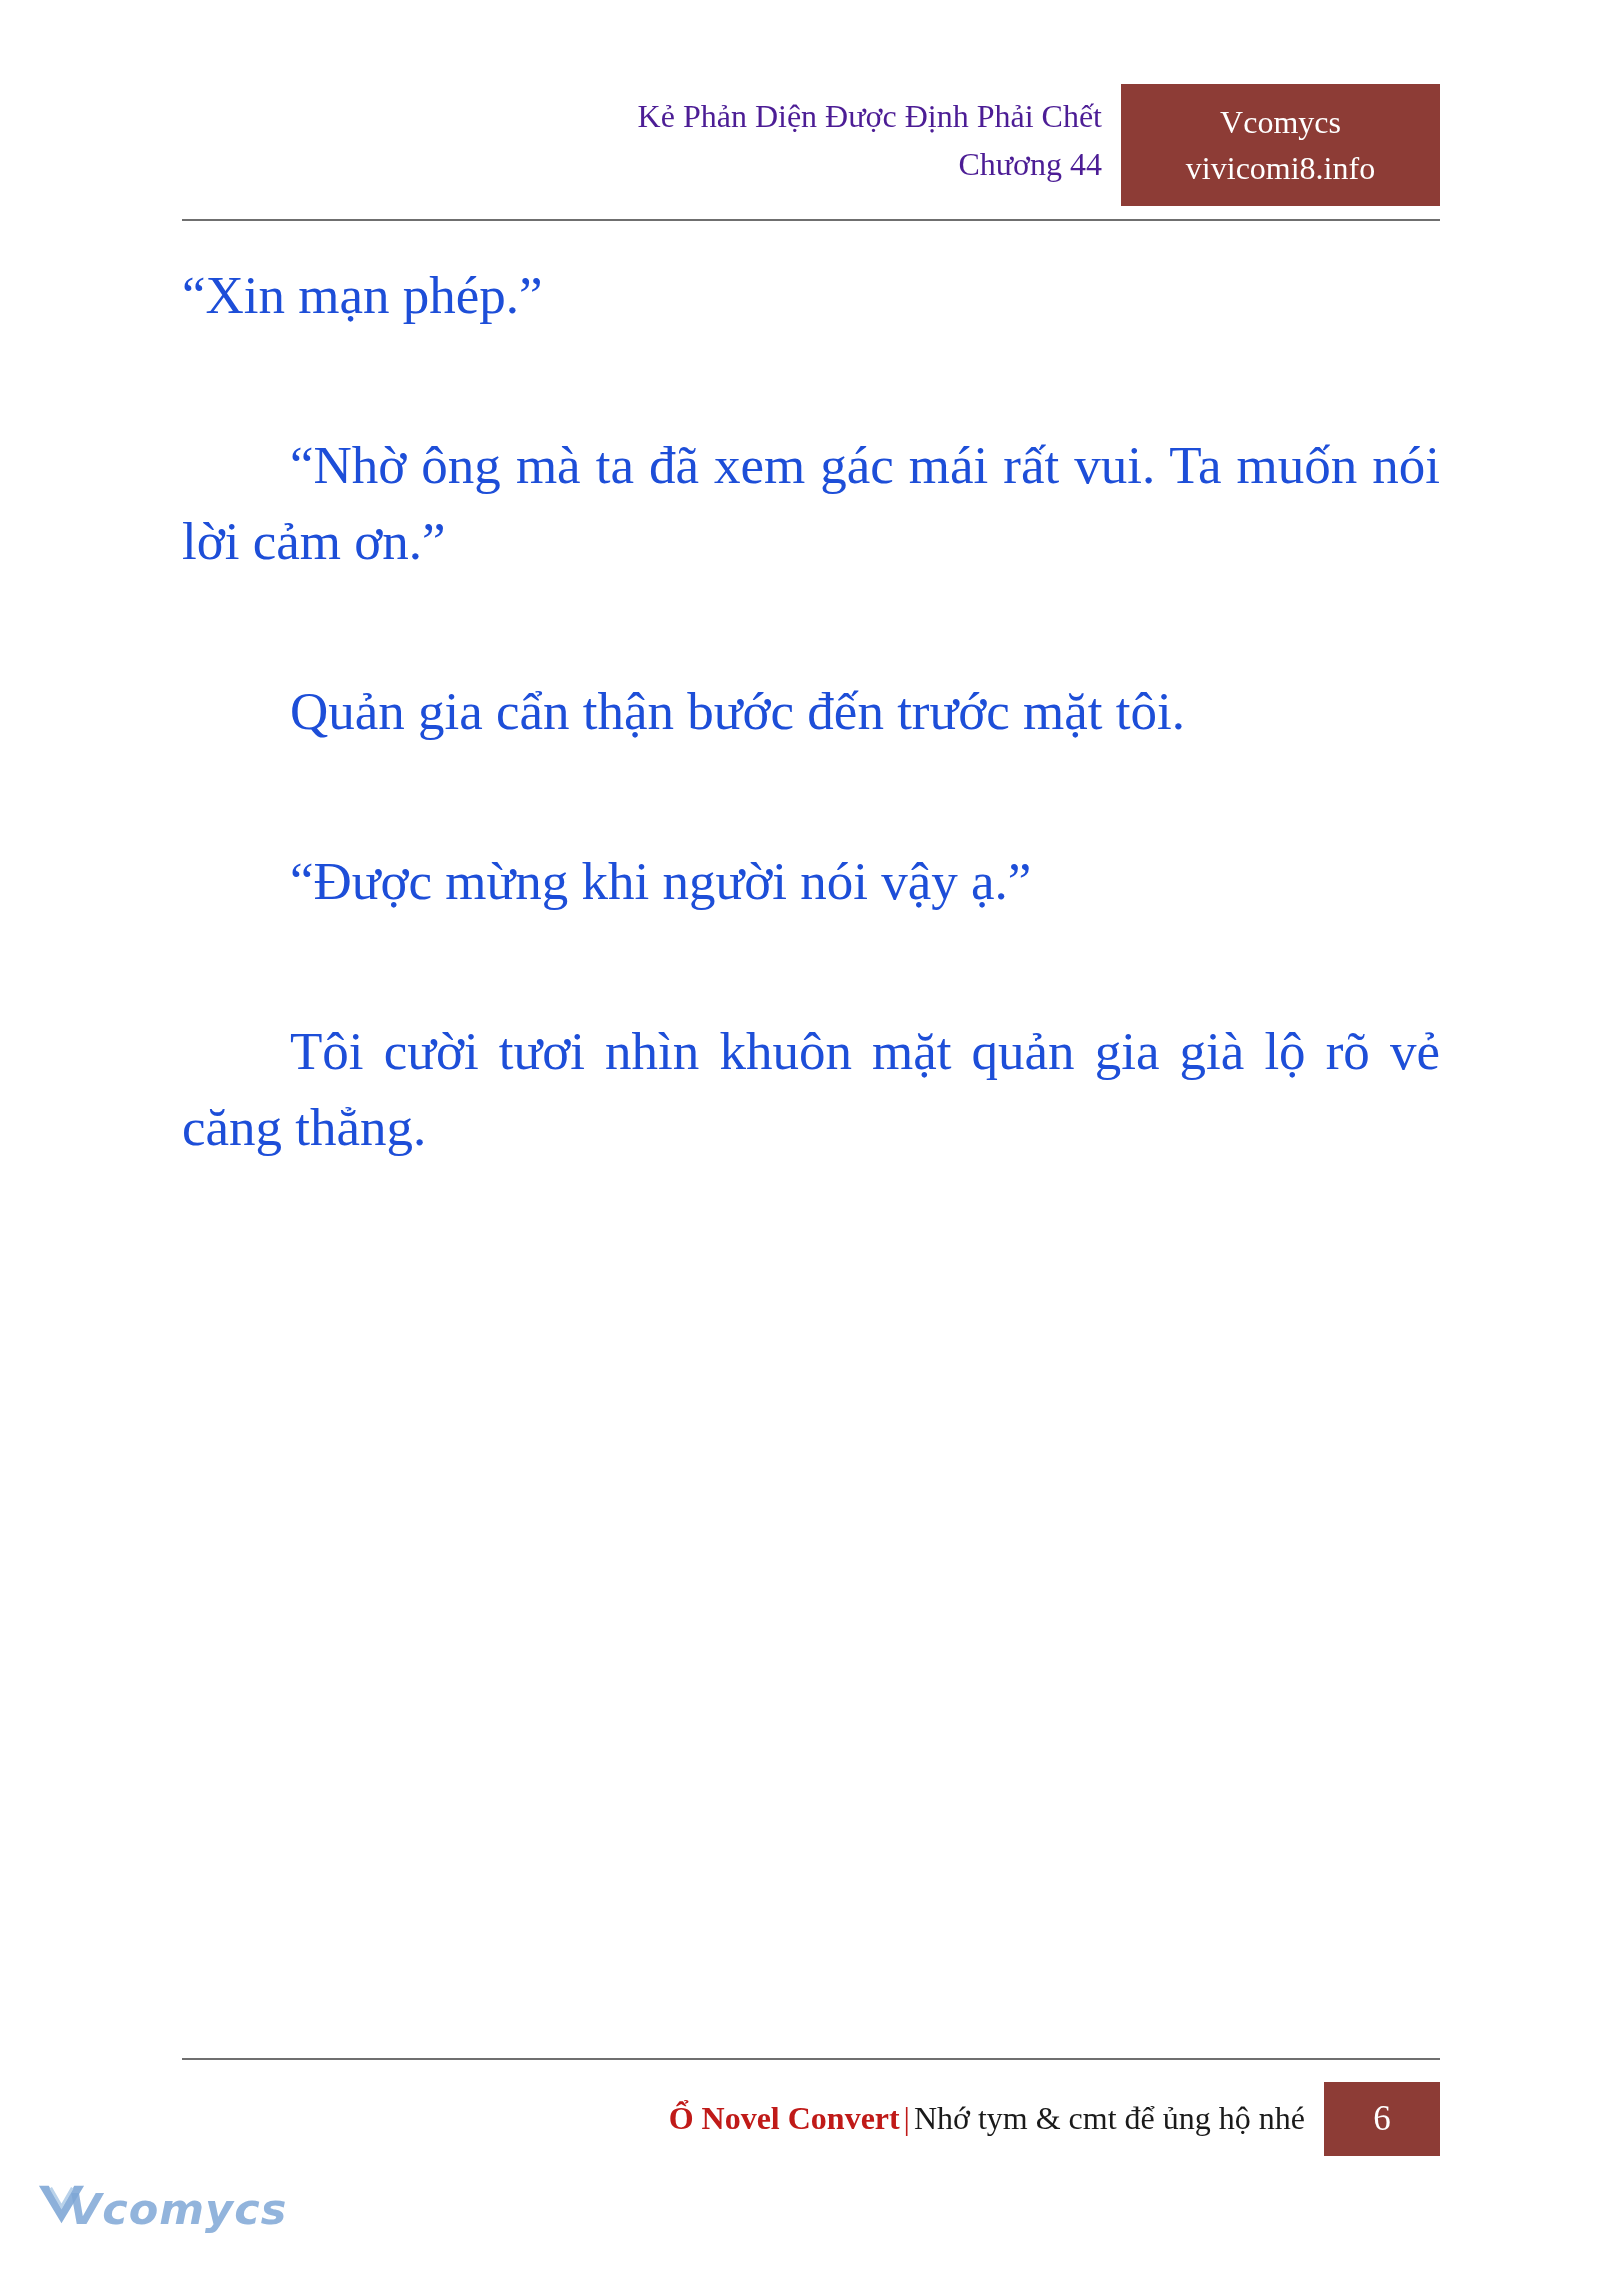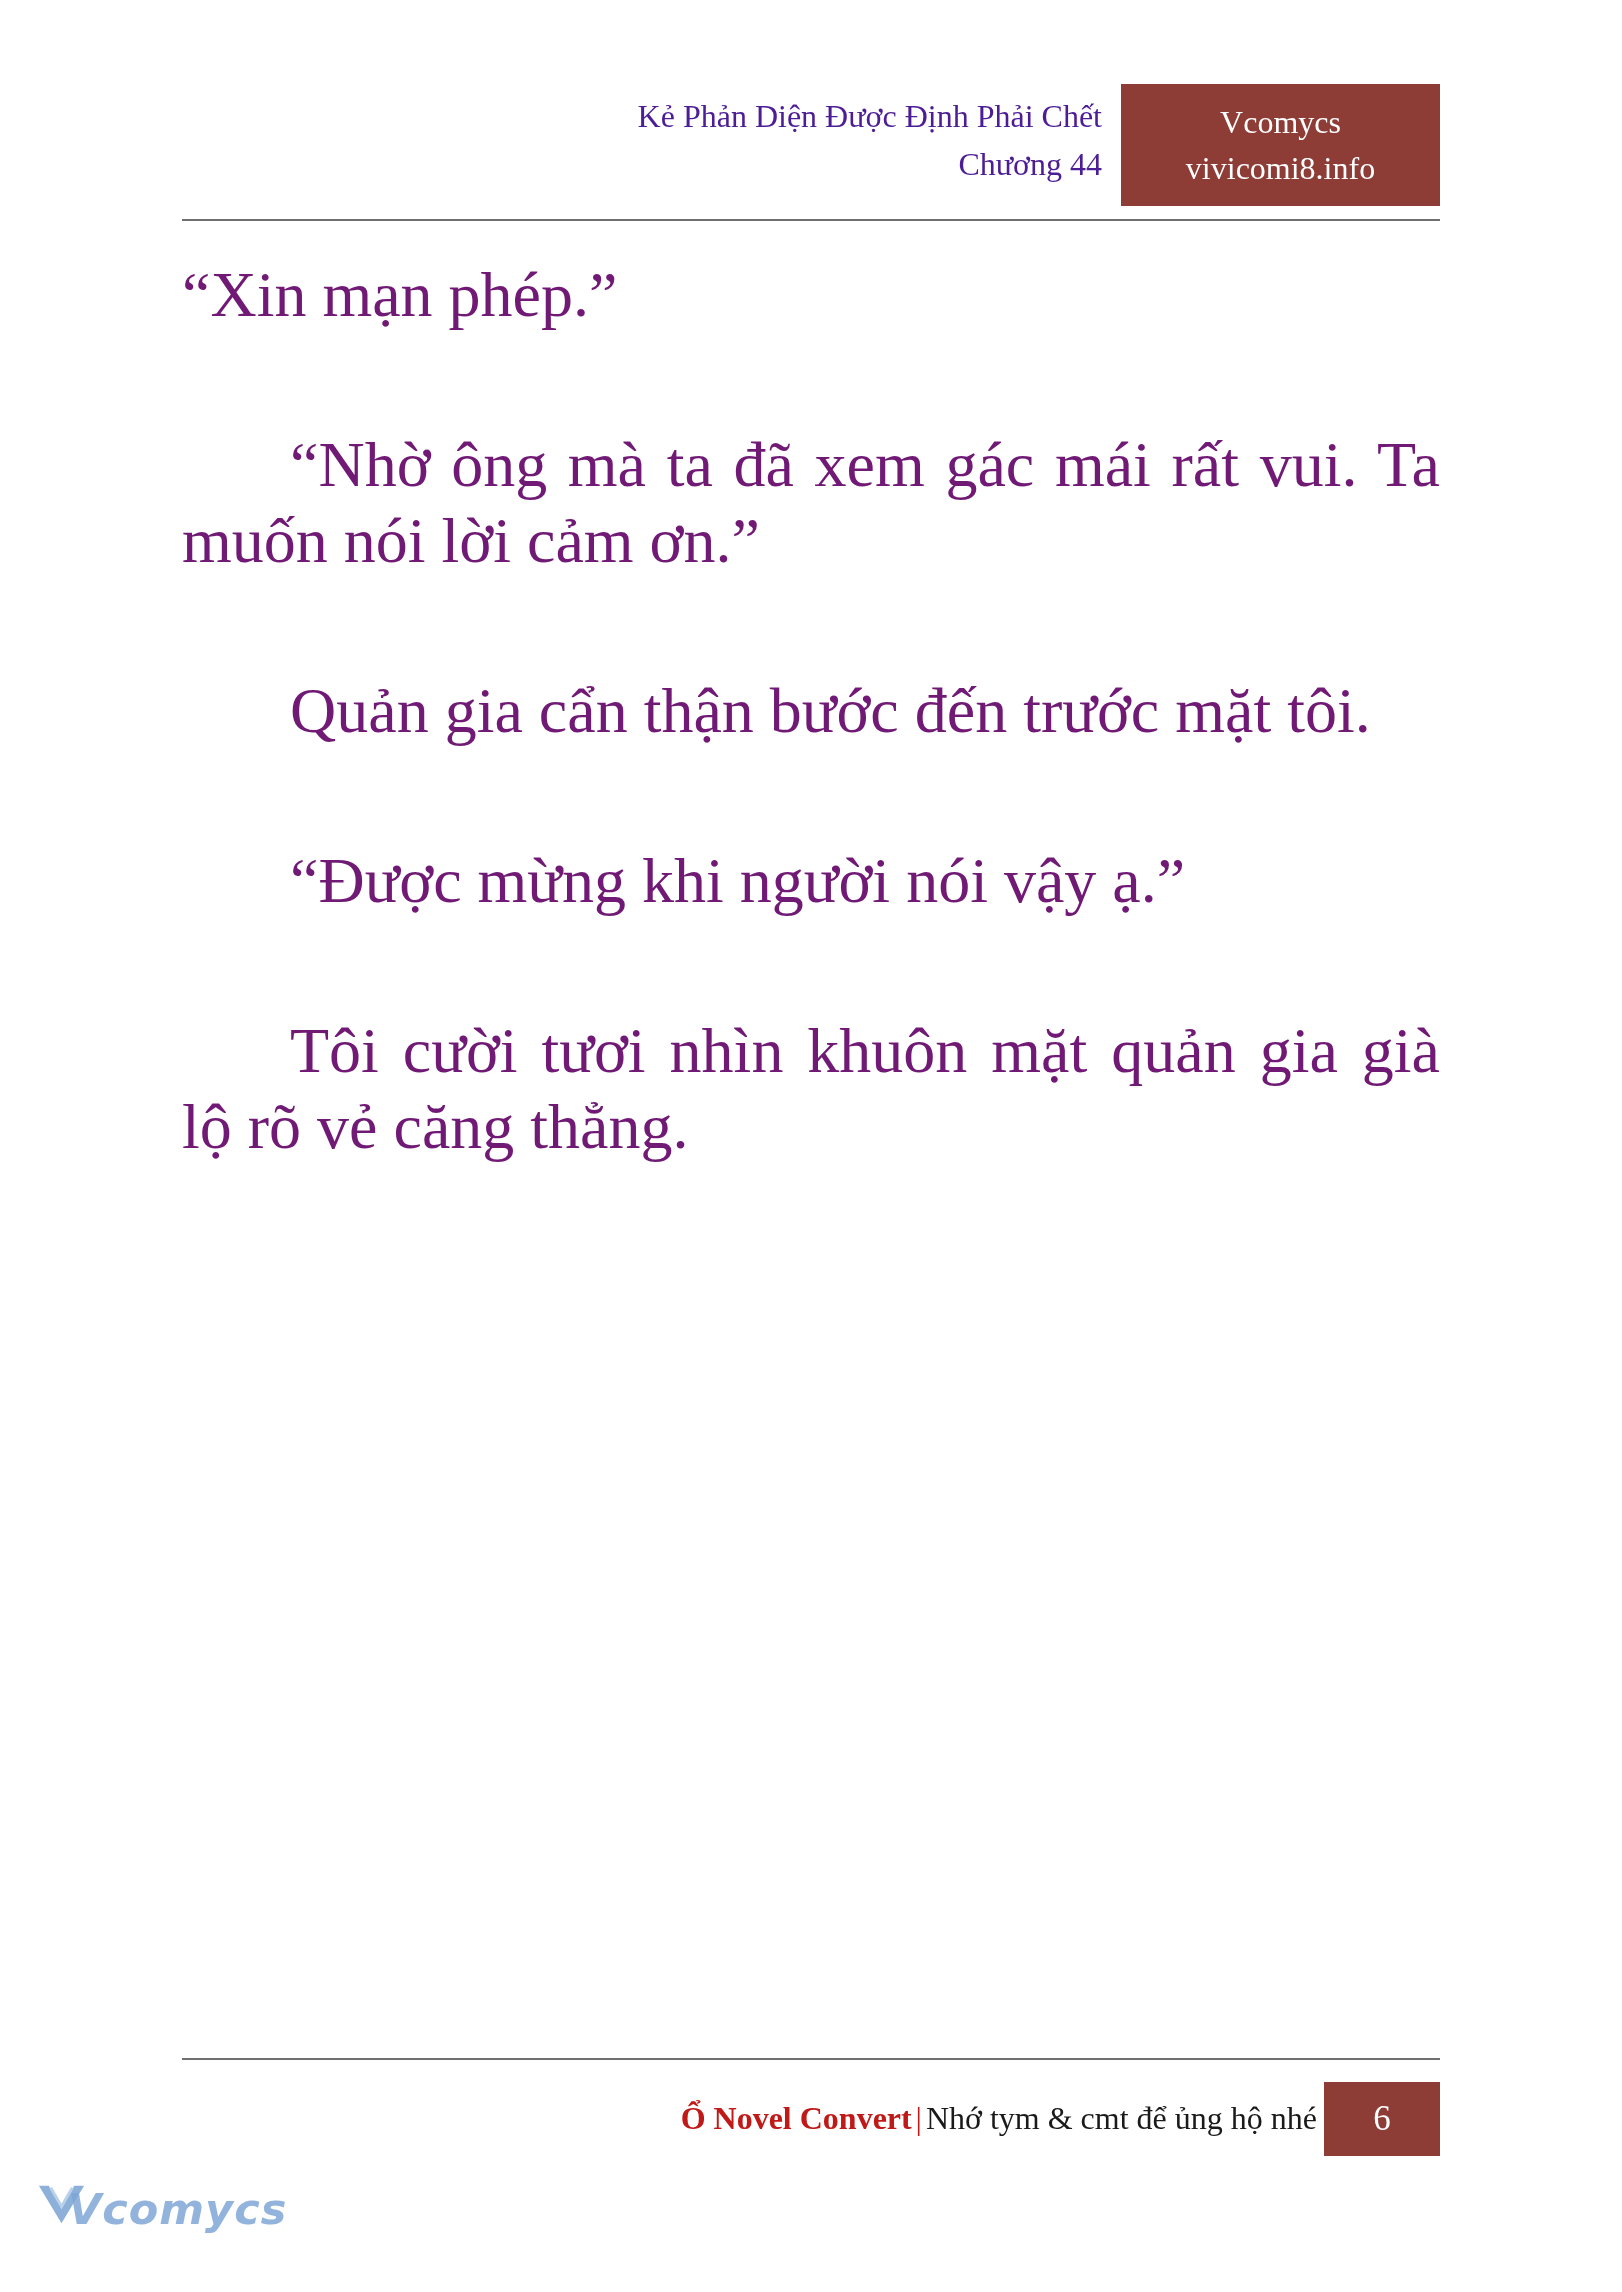--- a/index.html
+++ b/index.html
@@ -67,22 +67,22 @@
   }
 
   
   .content {
     position: absolute;
     left: 182px;
     top: 257px;
     width: 1258px;
   }
   .para {
-    color: #701a75;
-    font-size: 64px;
+    color: #1d4ed8;
+    font-size: 53px;
     line-height: 76px;
     margin: 0 0 94px 0;
     text-align: justify;
     text-justify: inter-word;
   }
   .para.first-line-indent {
     text-indent: 108px;
   }
   .para.no-justify {
     text-align: left;
@@ -114,21 +114,21 @@
     width: 1258px;
     height: 74px;
     display: flex;
     align-items: center;
     justify-content: flex-end;
   }
   .footer-text {
     font-size: 32px;
     color: #1a1a1a;
     white-space: nowrap;
-    padding-right: 7px;
+    padding-right: 19px;
   }
   .footer-brand {
     color: #c01a18;
     font-weight: bold;
   }
   .footer-sep {
     color: #c01a18;
     padding: 0 3.9px;
   }
   .footer-page {

